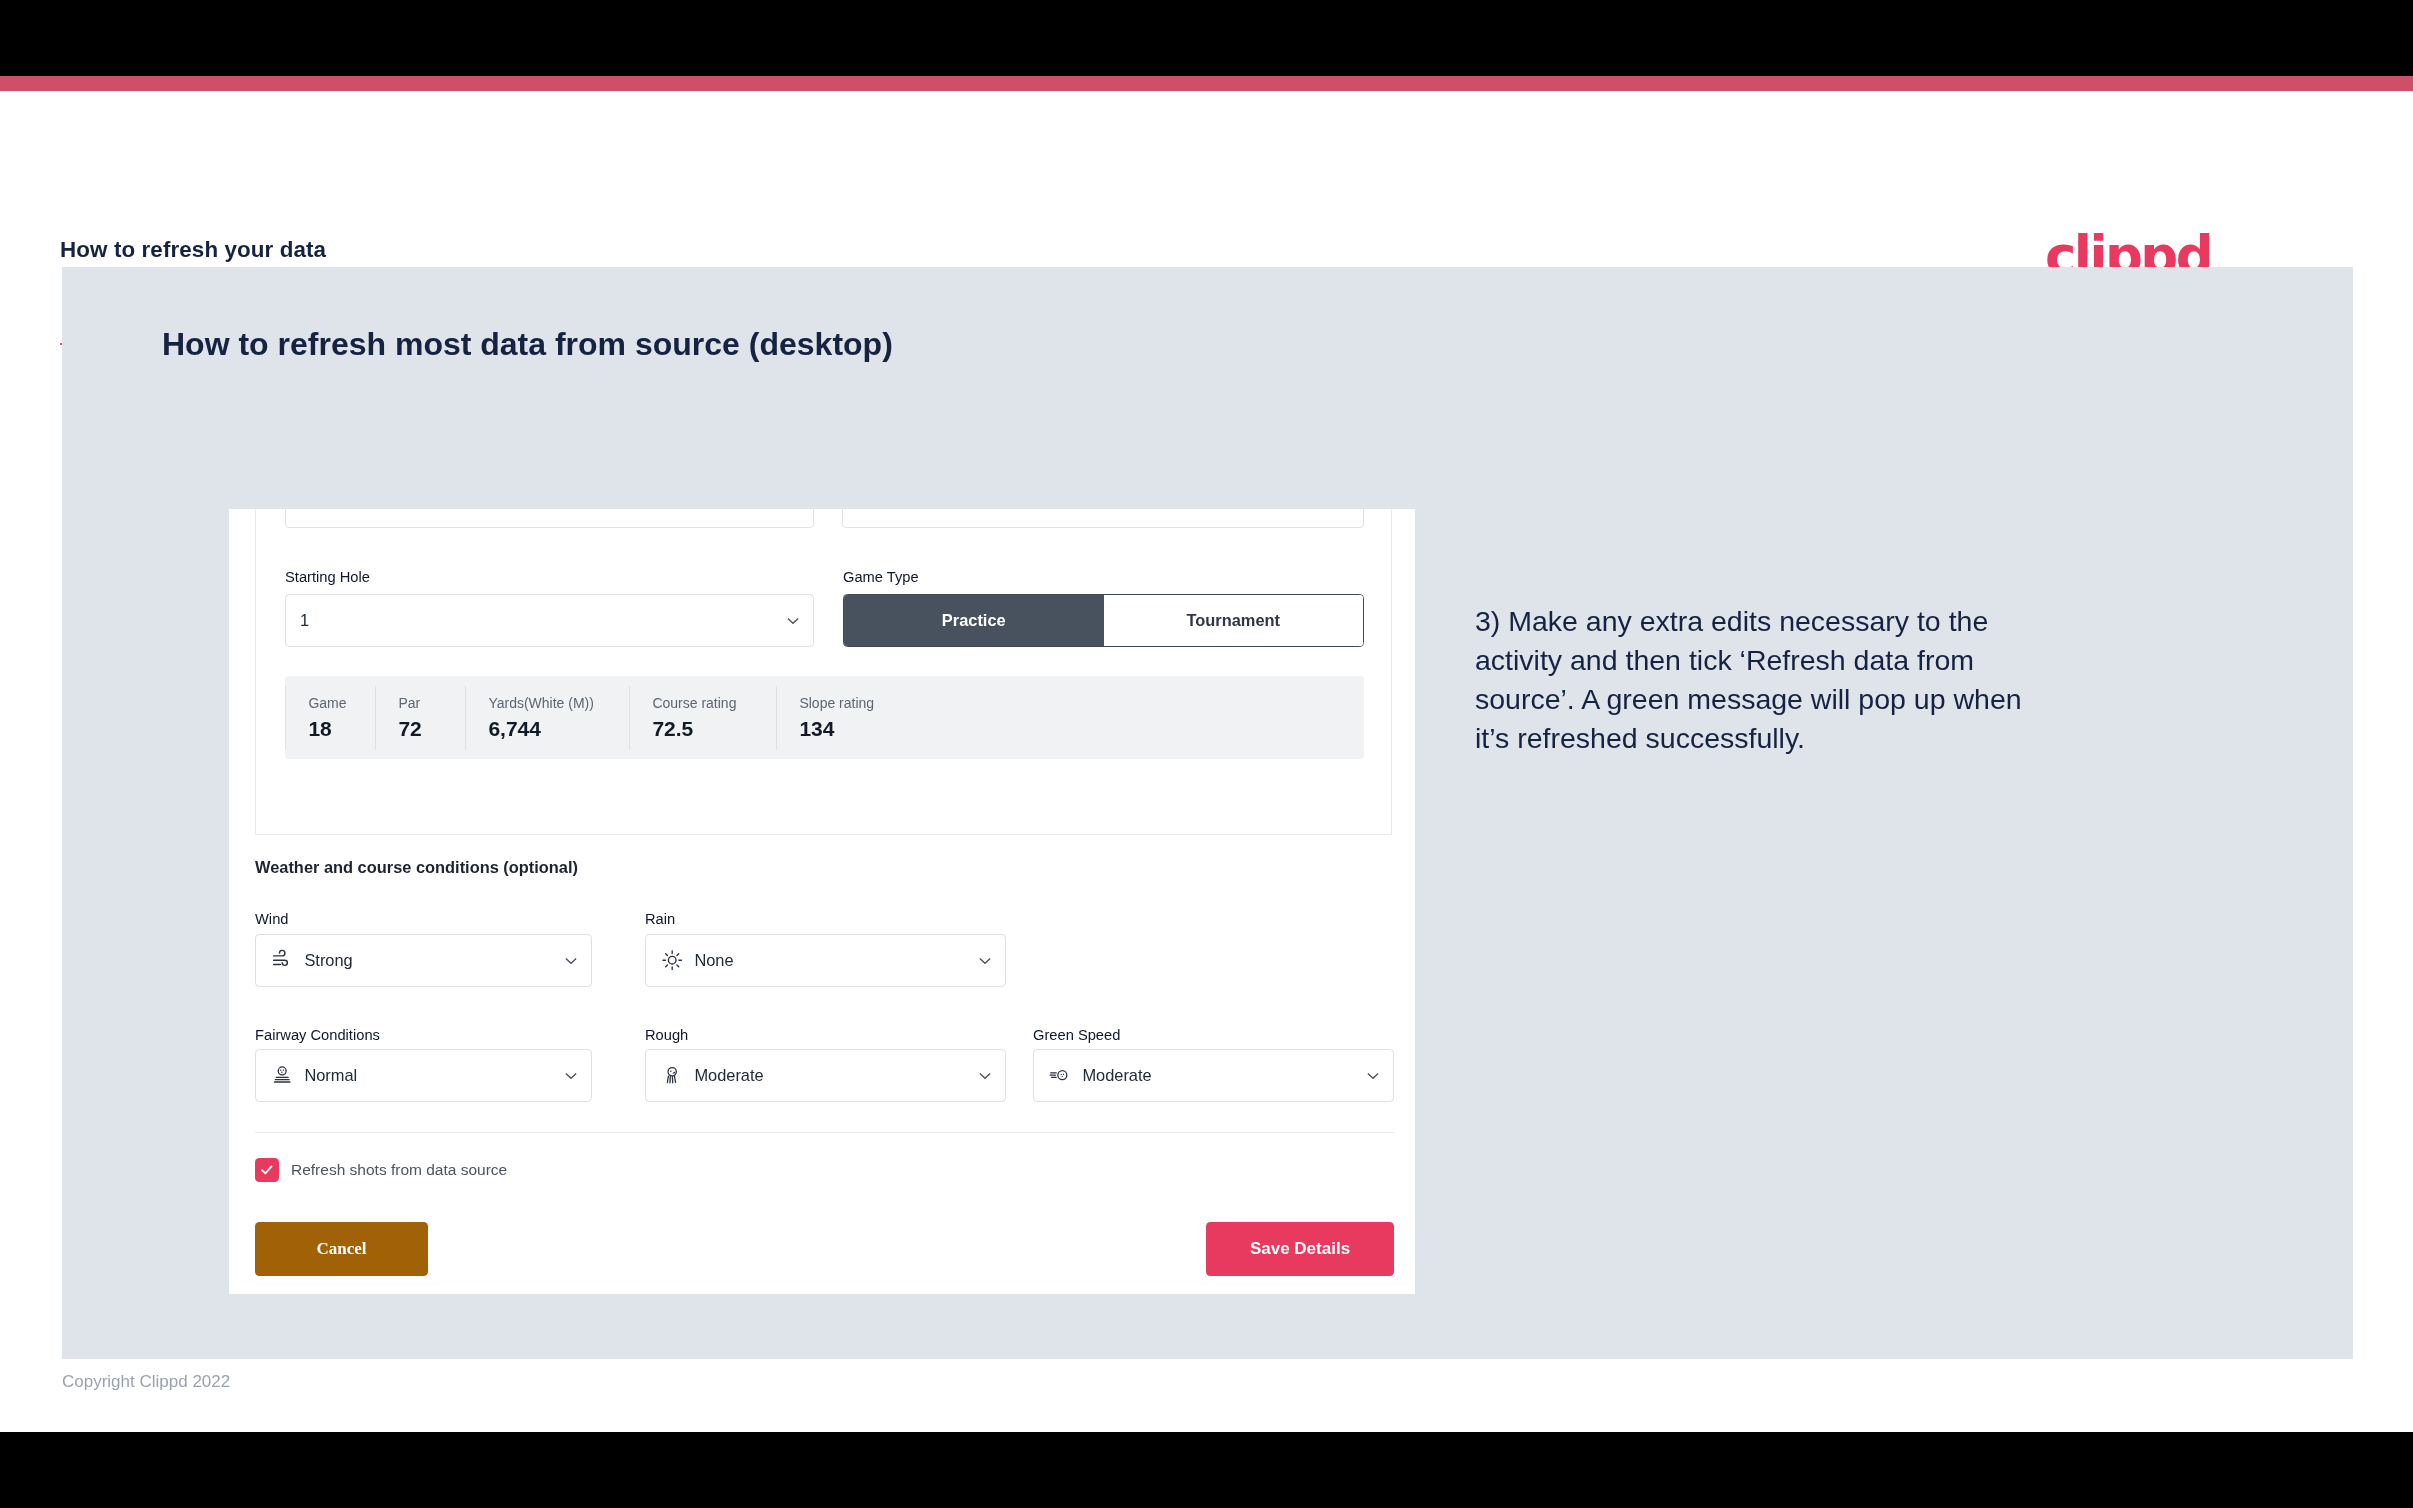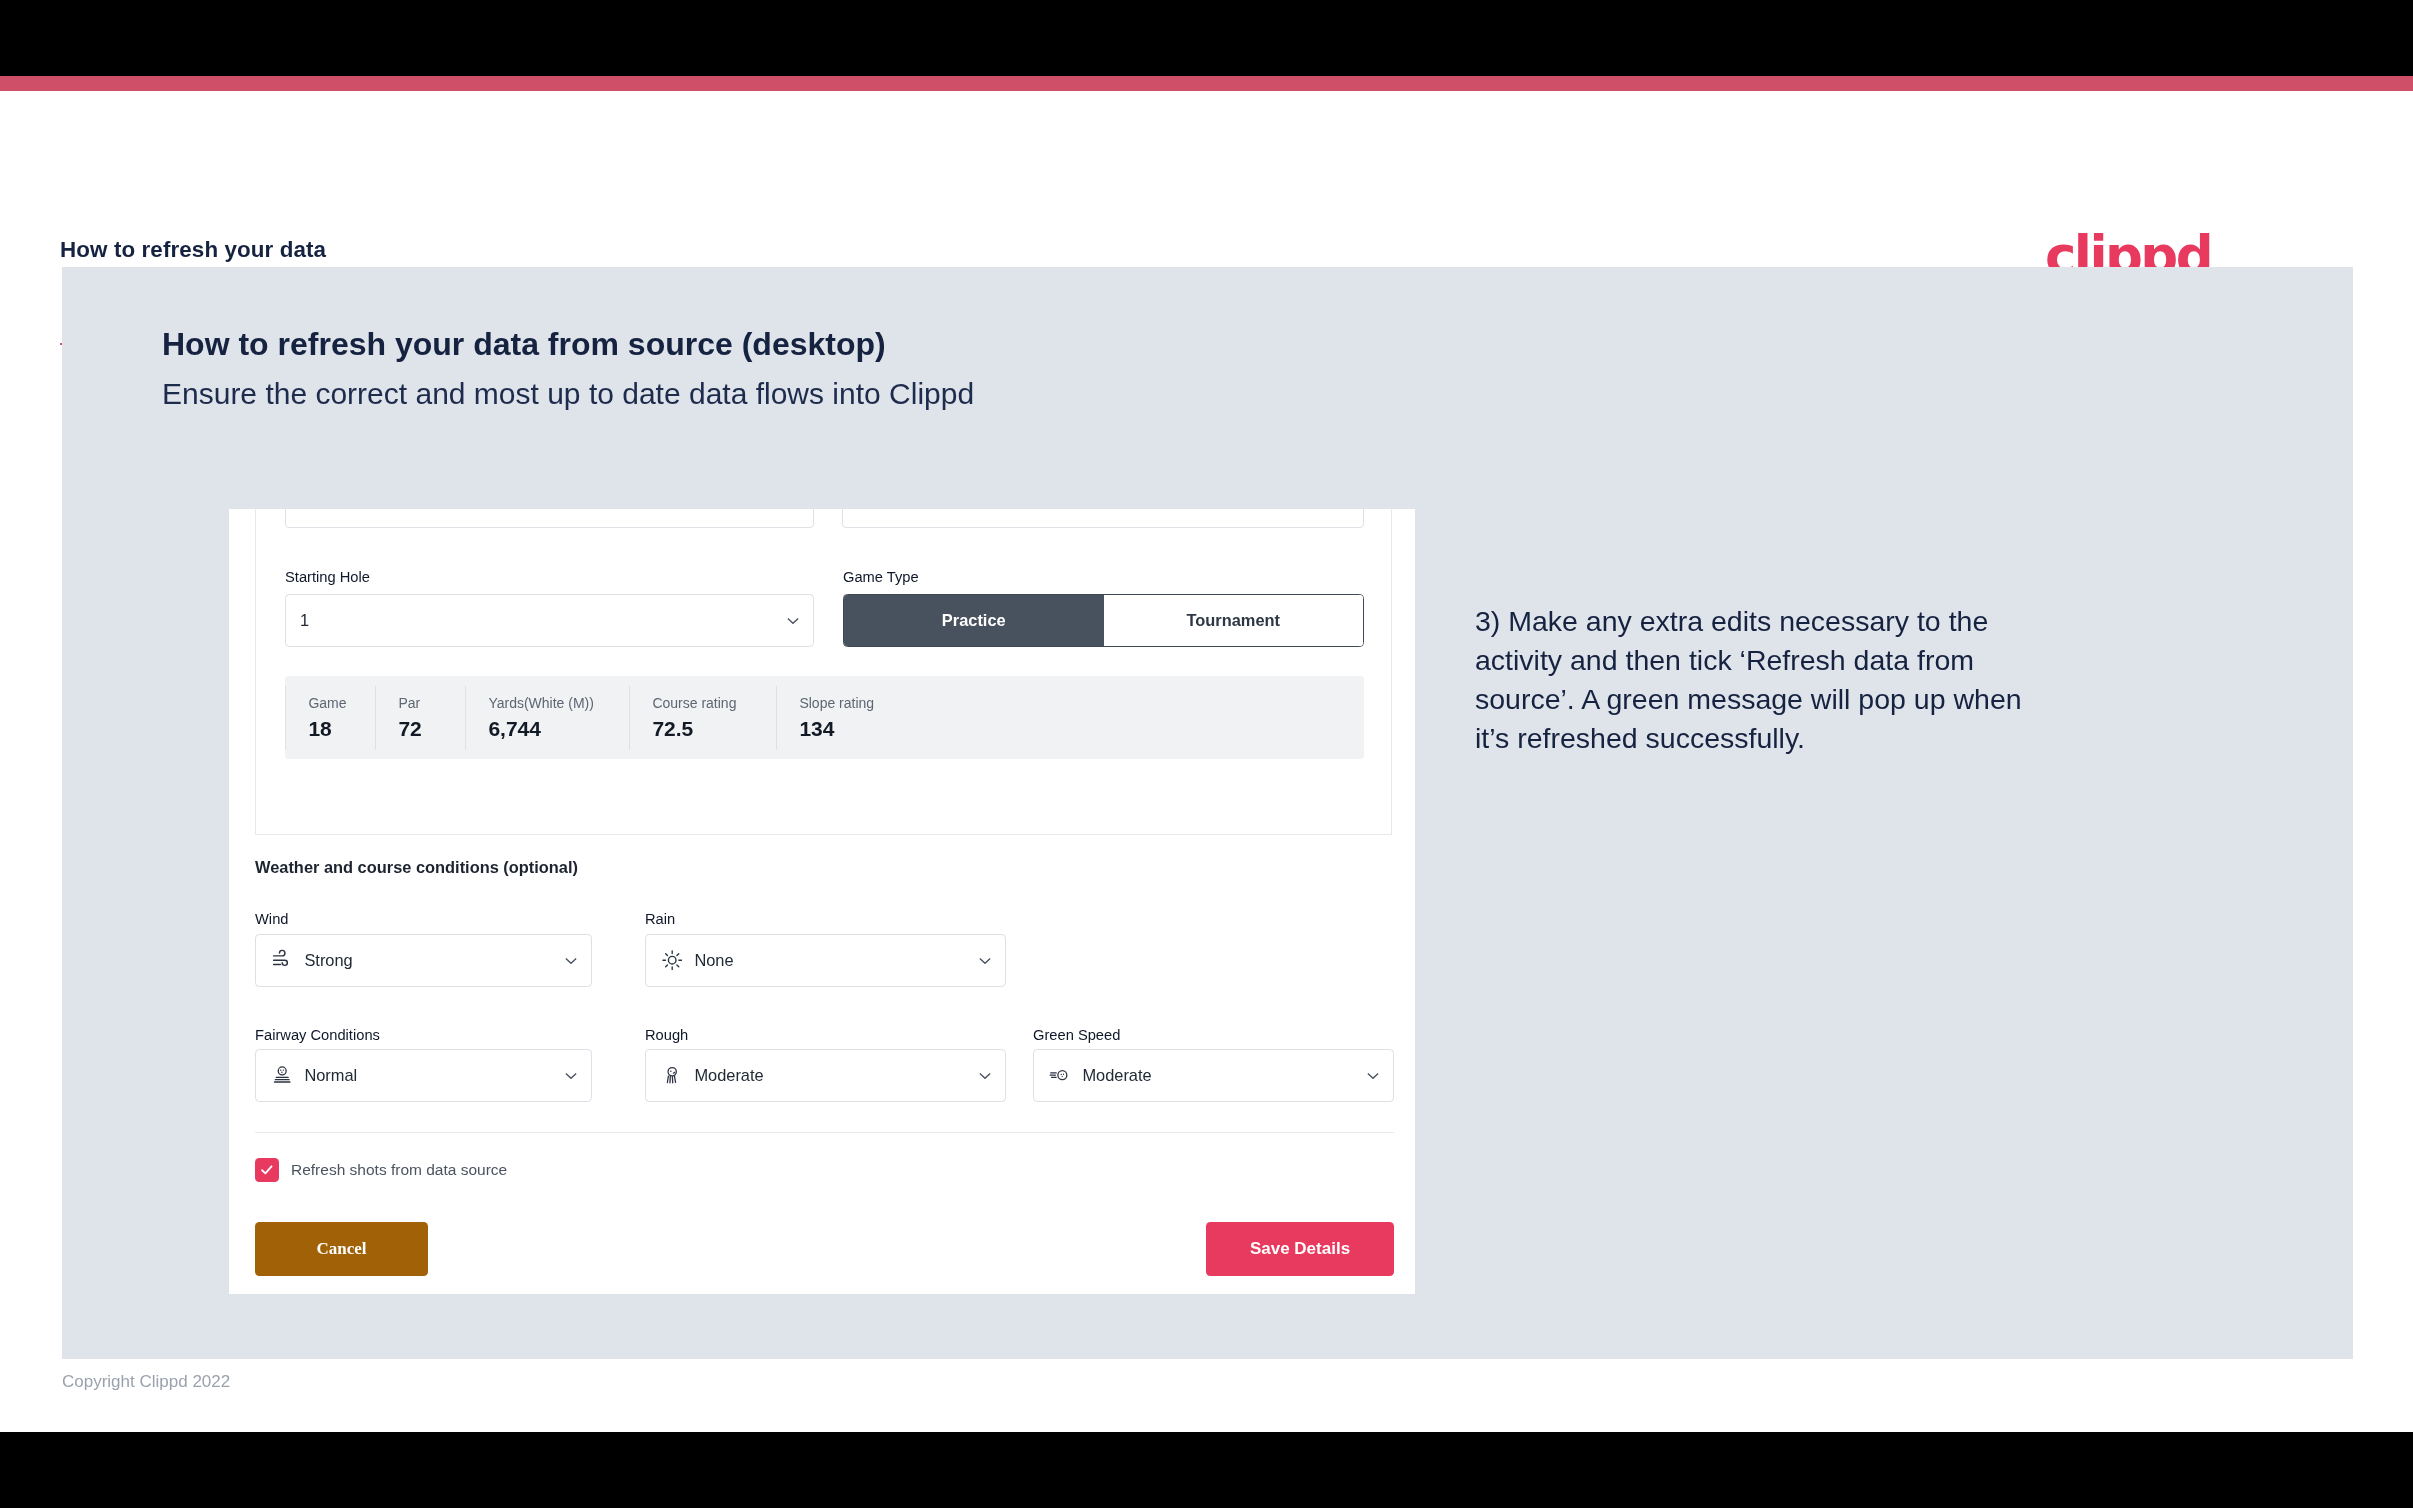--- a/index.html
+++ b/index.html
@@ -159,22 +159,21 @@
   <div class="bar-top-black"></div>
   <div class="bar-top-pink"></div>
 
   <div class="header">
     <div class="header-title">How to refresh your data</div>
     <div class="logo">clippd</div>
     <div class="header-rule"></div>
   </div>
 
   <div class="panel">
-    <div class="panel-title">How to refresh your data from source (desktop)</div>
-    <div class="panel-subtitle">Ensure the correct and most up to date data flows into Clippd</div>
+    <div class="panel-title">How to refresh most data from source (desktop)</div>
 
     <div class="shot-card" style="left:167px; top:242px;">
 
       <div class="modal">
         <div class="crop-row">
           <div class="crop-input a"></div>
           <div class="crop-input b"></div>
         </div>
 
         <div class="field-label" style="left:29px; top:60px;">Starting Hole</div>

